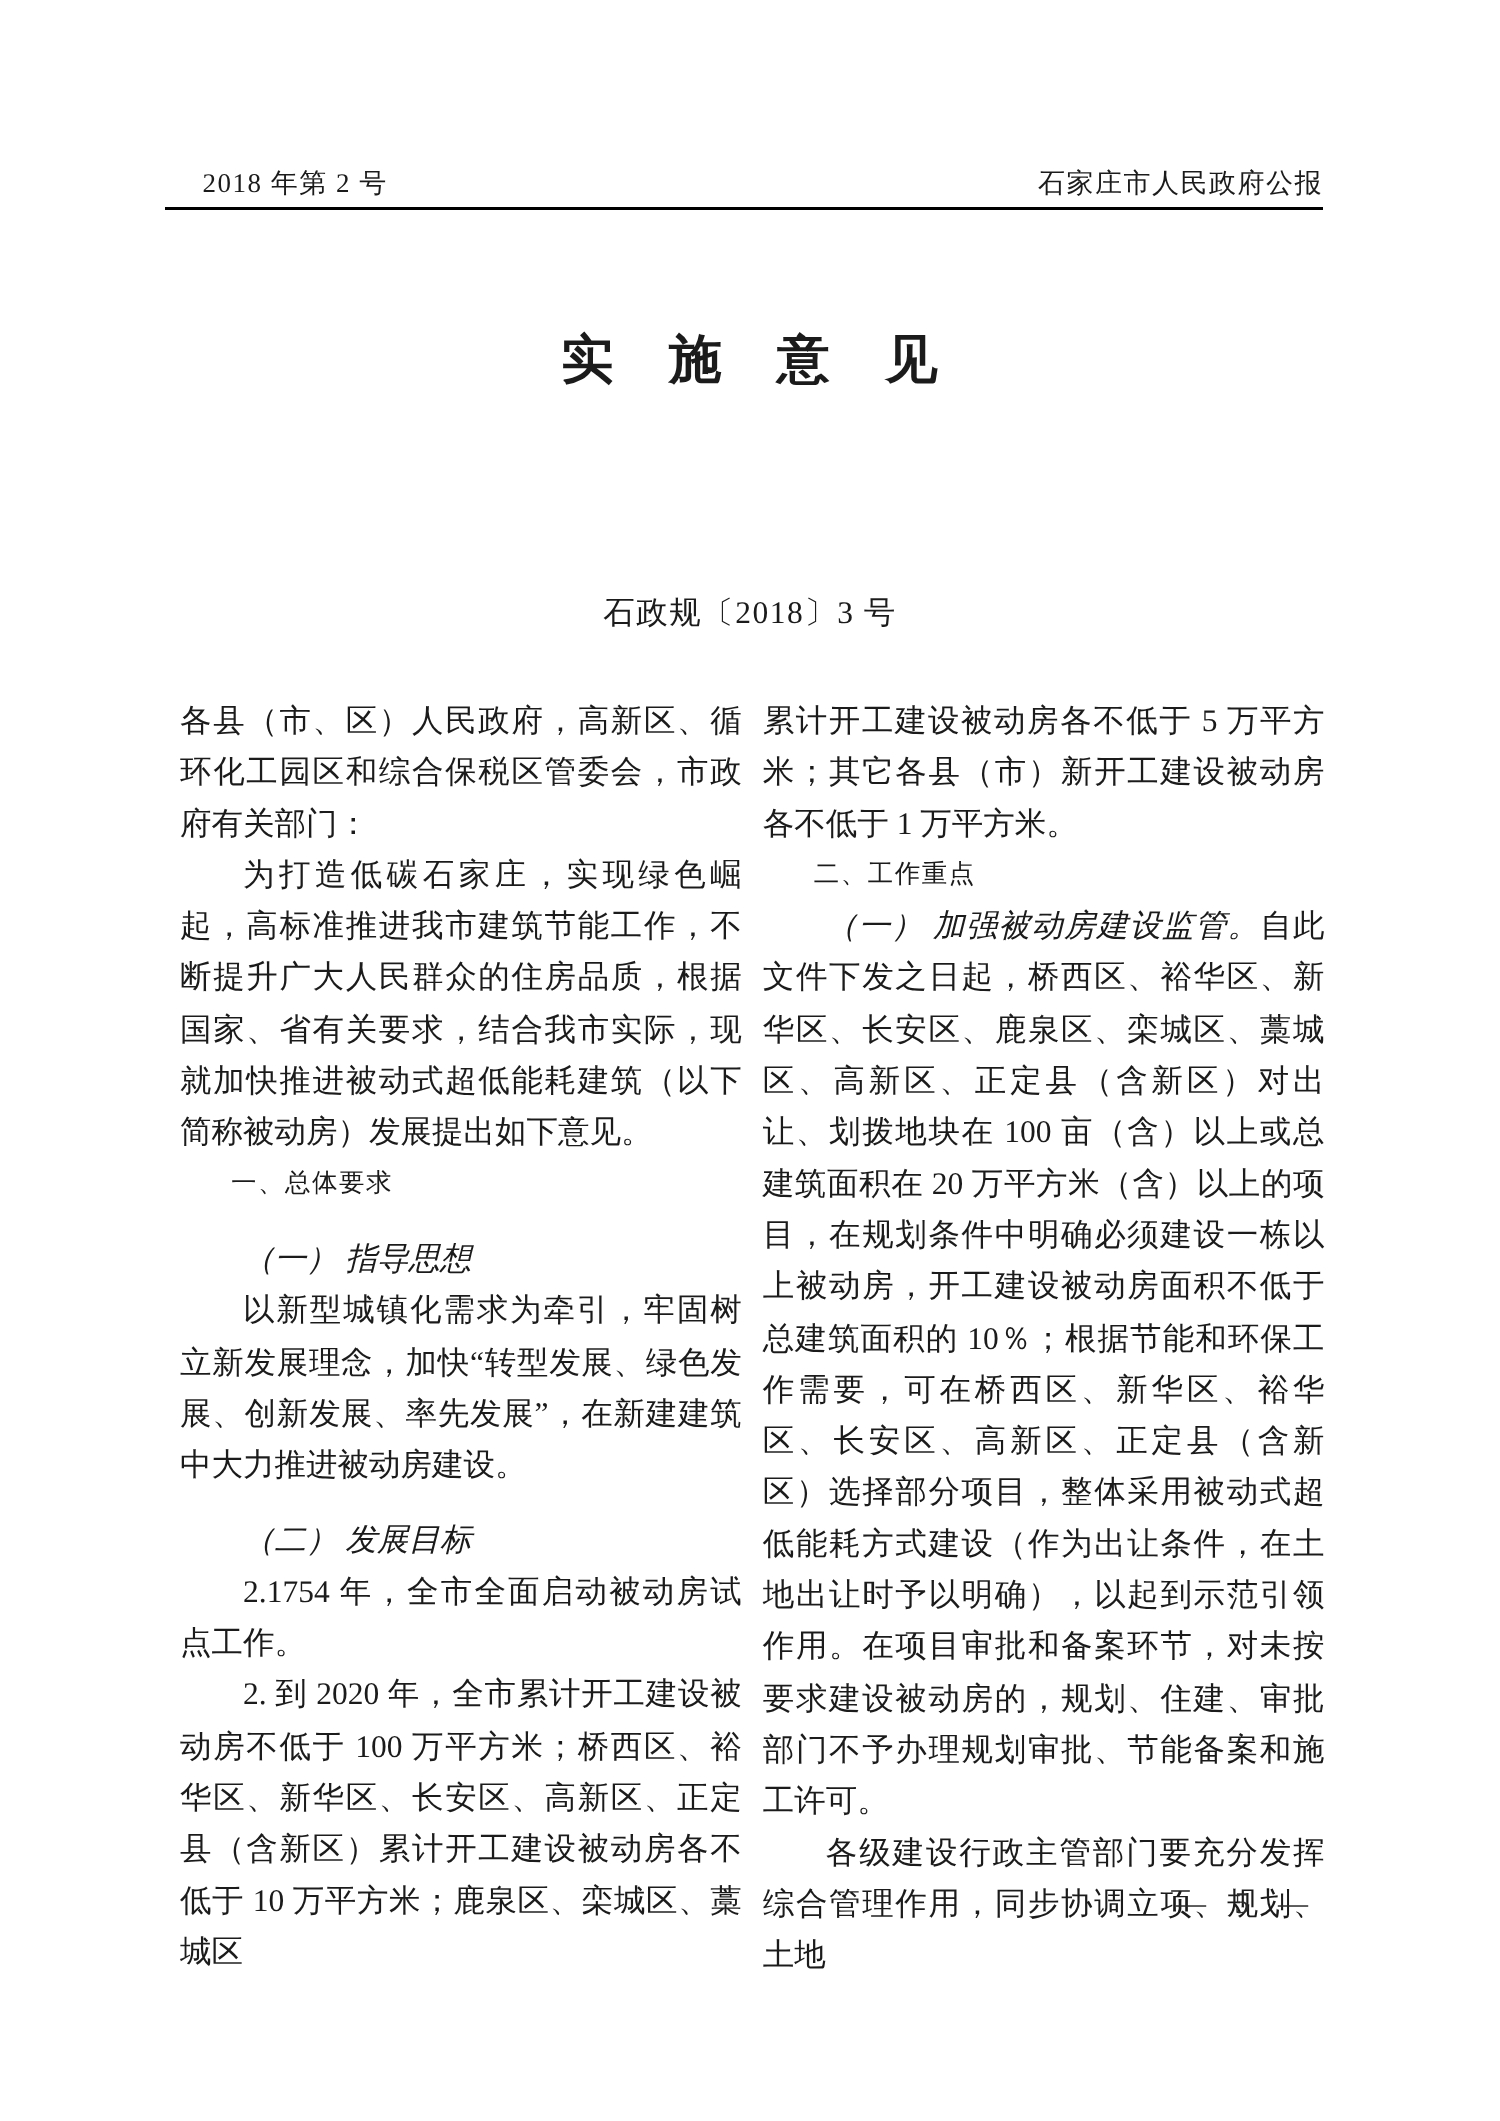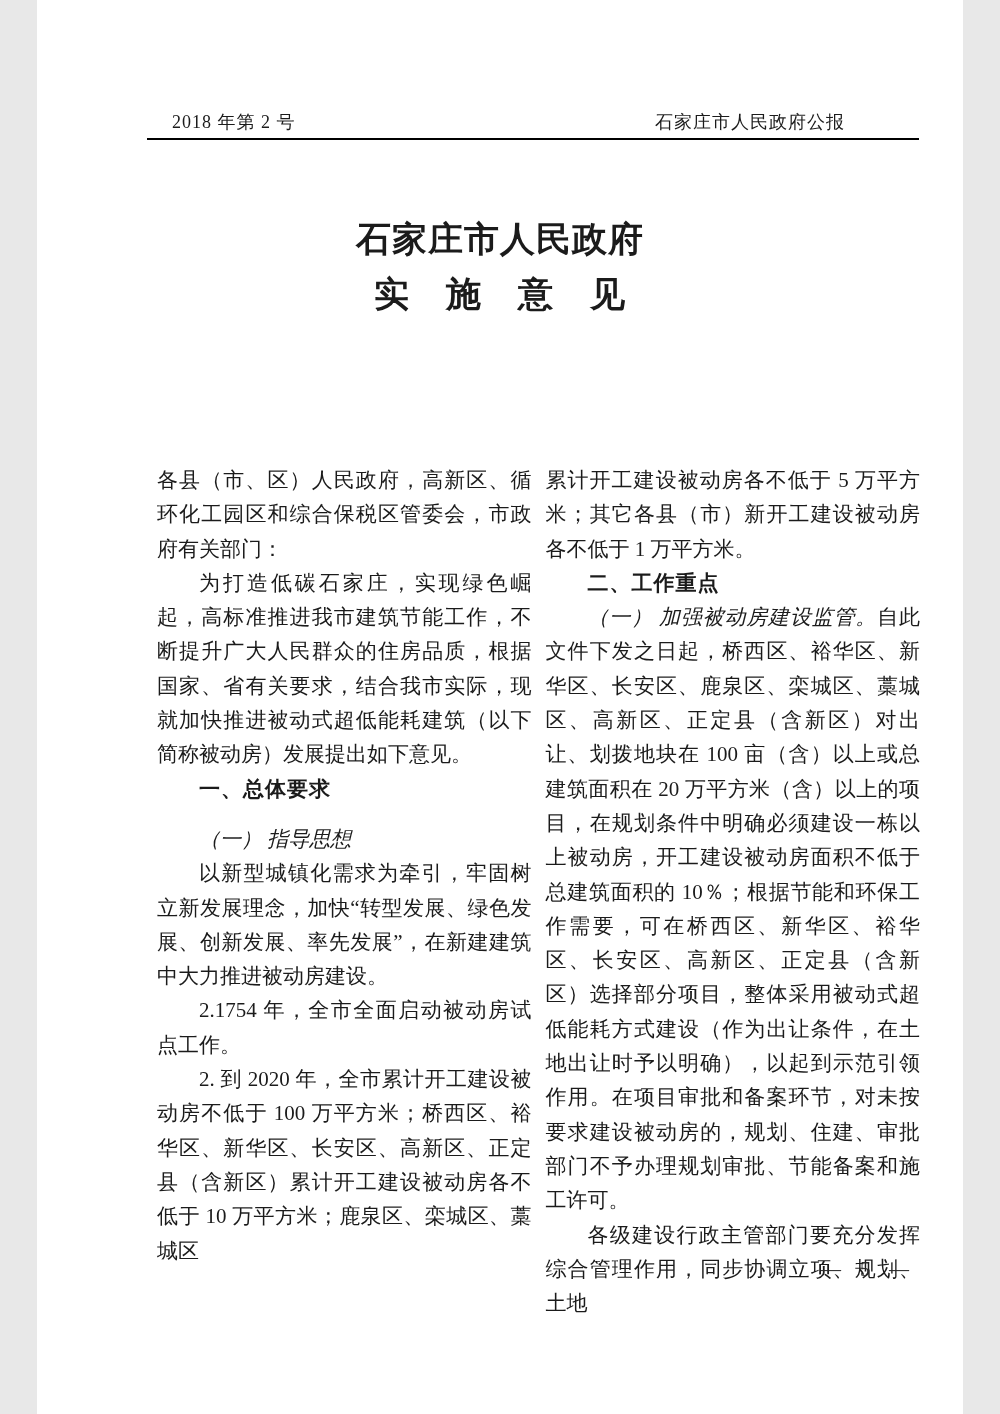--- a/index.html
+++ b/index.html
@@ -1,19 +1,19 @@
 <!DOCTYPE html>
 <html><head>
 <meta charset="utf-8">
 <style>
   * { margin: 0; padding: 0; box-sizing: border-box; }
   html, body { background: #e8e8e8; }
   .page {
     position: relative;
-    width: 926px;
+    width: 1000px;
     height: 1414px;
     margin: 0 auto;
     background: #ffffff;
     color: #1b1b1b;
     font-family: "Liberation Serif", serif;
     overflow: hidden;
   }
   
   .page-header {
     position: absolute;
@@ -73,22 +73,22 @@
     text-justify: inter-character;
   }
   .column p {
     text-indent: 2em;
   }
   .column p.noindent {
     text-indent: 0;
   }
   .column h2 {
     font-family: "Liberation Sans", sans-serif;
-    font-weight: bold;
-    font-size: 21px;
+    font-weight: normal;
+    font-size: 17px;
     line-height: 34.3px;
     text-indent: 2em;
     letter-spacing: 1px;
   }
   .column h3 {
     font-weight: normal;
     font-style: italic;
     font-size: 21px;
     line-height: 34.3px;
     text-indent: 2em;
@@ -111,33 +111,34 @@
 
 <div class="page">
 
   <header class="page-header">
     <span>2018 年第 2 号</span>
     <span>石家庄市人民政府公报</span>
   </header>
   <div class="header-rule"></div>
 
   <h1 class="doc-title">
-    <span class="title-line">石家庄市人民政府</span>
     <span class="title-line">实　施　意　见</span>
   </h1>
 
+  <div class="doc-number">石政规〔2018〕3 号</div>
 
   <main class="columns">
 
     <section class="column">
       <p class="noindent">各县（市、区）人民政府，高新区、循环化工园区和综合保税区管委会，市政府有关部门：</p>
       <p>为打造低碳石家庄，实现绿色崛起，高标准推进我市建筑节能工作，不断提升广大人民群众的住房品质，根据国家、省有关要求，结合我市实际，现就加快推进被动式超低能耗建筑（以下简称被动房）发展提出如下意见。</p>
       <h2>一、总体要求</h2>
       <h3>（一） 指导思想</h3>
       <p>以新型城镇化需求为牵引，牢固树立新发展理念，加快“转型发展、绿色发展、创新发展、率先发展”，在新建建筑中大力推进被动房建设。</p>
+      <h3>（二） 发展目标</h3>
       <p>2.1754 年，全市全面启动被动房试点工作。</p>
       <p>2. 到 2020 年，全市累计开工建设被动房不低于 100 万平方米；桥西区、裕华区、新华区、长安区、高新区、正定县（含新区）累计开工建设被动房各不低于 10 万平方米；鹿泉区、栾城区、藁城区</p>
     </section>
 
     <section class="column">
       <p class="noindent">累计开工建设被动房各不低于 5 万平方米；其它各县（市）新开工建设被动房各不低于 1 万平方米。</p>
       <h2>二、工作重点</h2>
       <p><span class="kai">（一） 加强被动房建设监管。</span><span>自此文件下发之日起，桥西区、裕华区、新华区、长安区、鹿泉区、栾城区、藁城区、高新区、正定县（含新区）对出让、划拨地块在 100 亩（含）以上或总建筑面积在 20 万平方米（含）以上的项目，在规划条件中明确必须建设一栋以上被动房，开工建设被动房面积不低于总建筑面积的 10％；根据节能和环保工作需要，可在桥西区、新华区、裕华区、长安区、高新区、正定县（含新区）选择部分项目，整体采用被动式超低能耗方式建设（作为出让条件，在土地出让时予以明确），以起到示范引领作用。在项目审批和备案环节，对未按要求建设被动房的，规划、住建、审批部门不予办理规划审批、节能备案和施工许可。</span></p>
       <p>各级建设行政主管部门要充分发挥综合管理作用，同步协调立项、规划、土地</p>
     </section>

